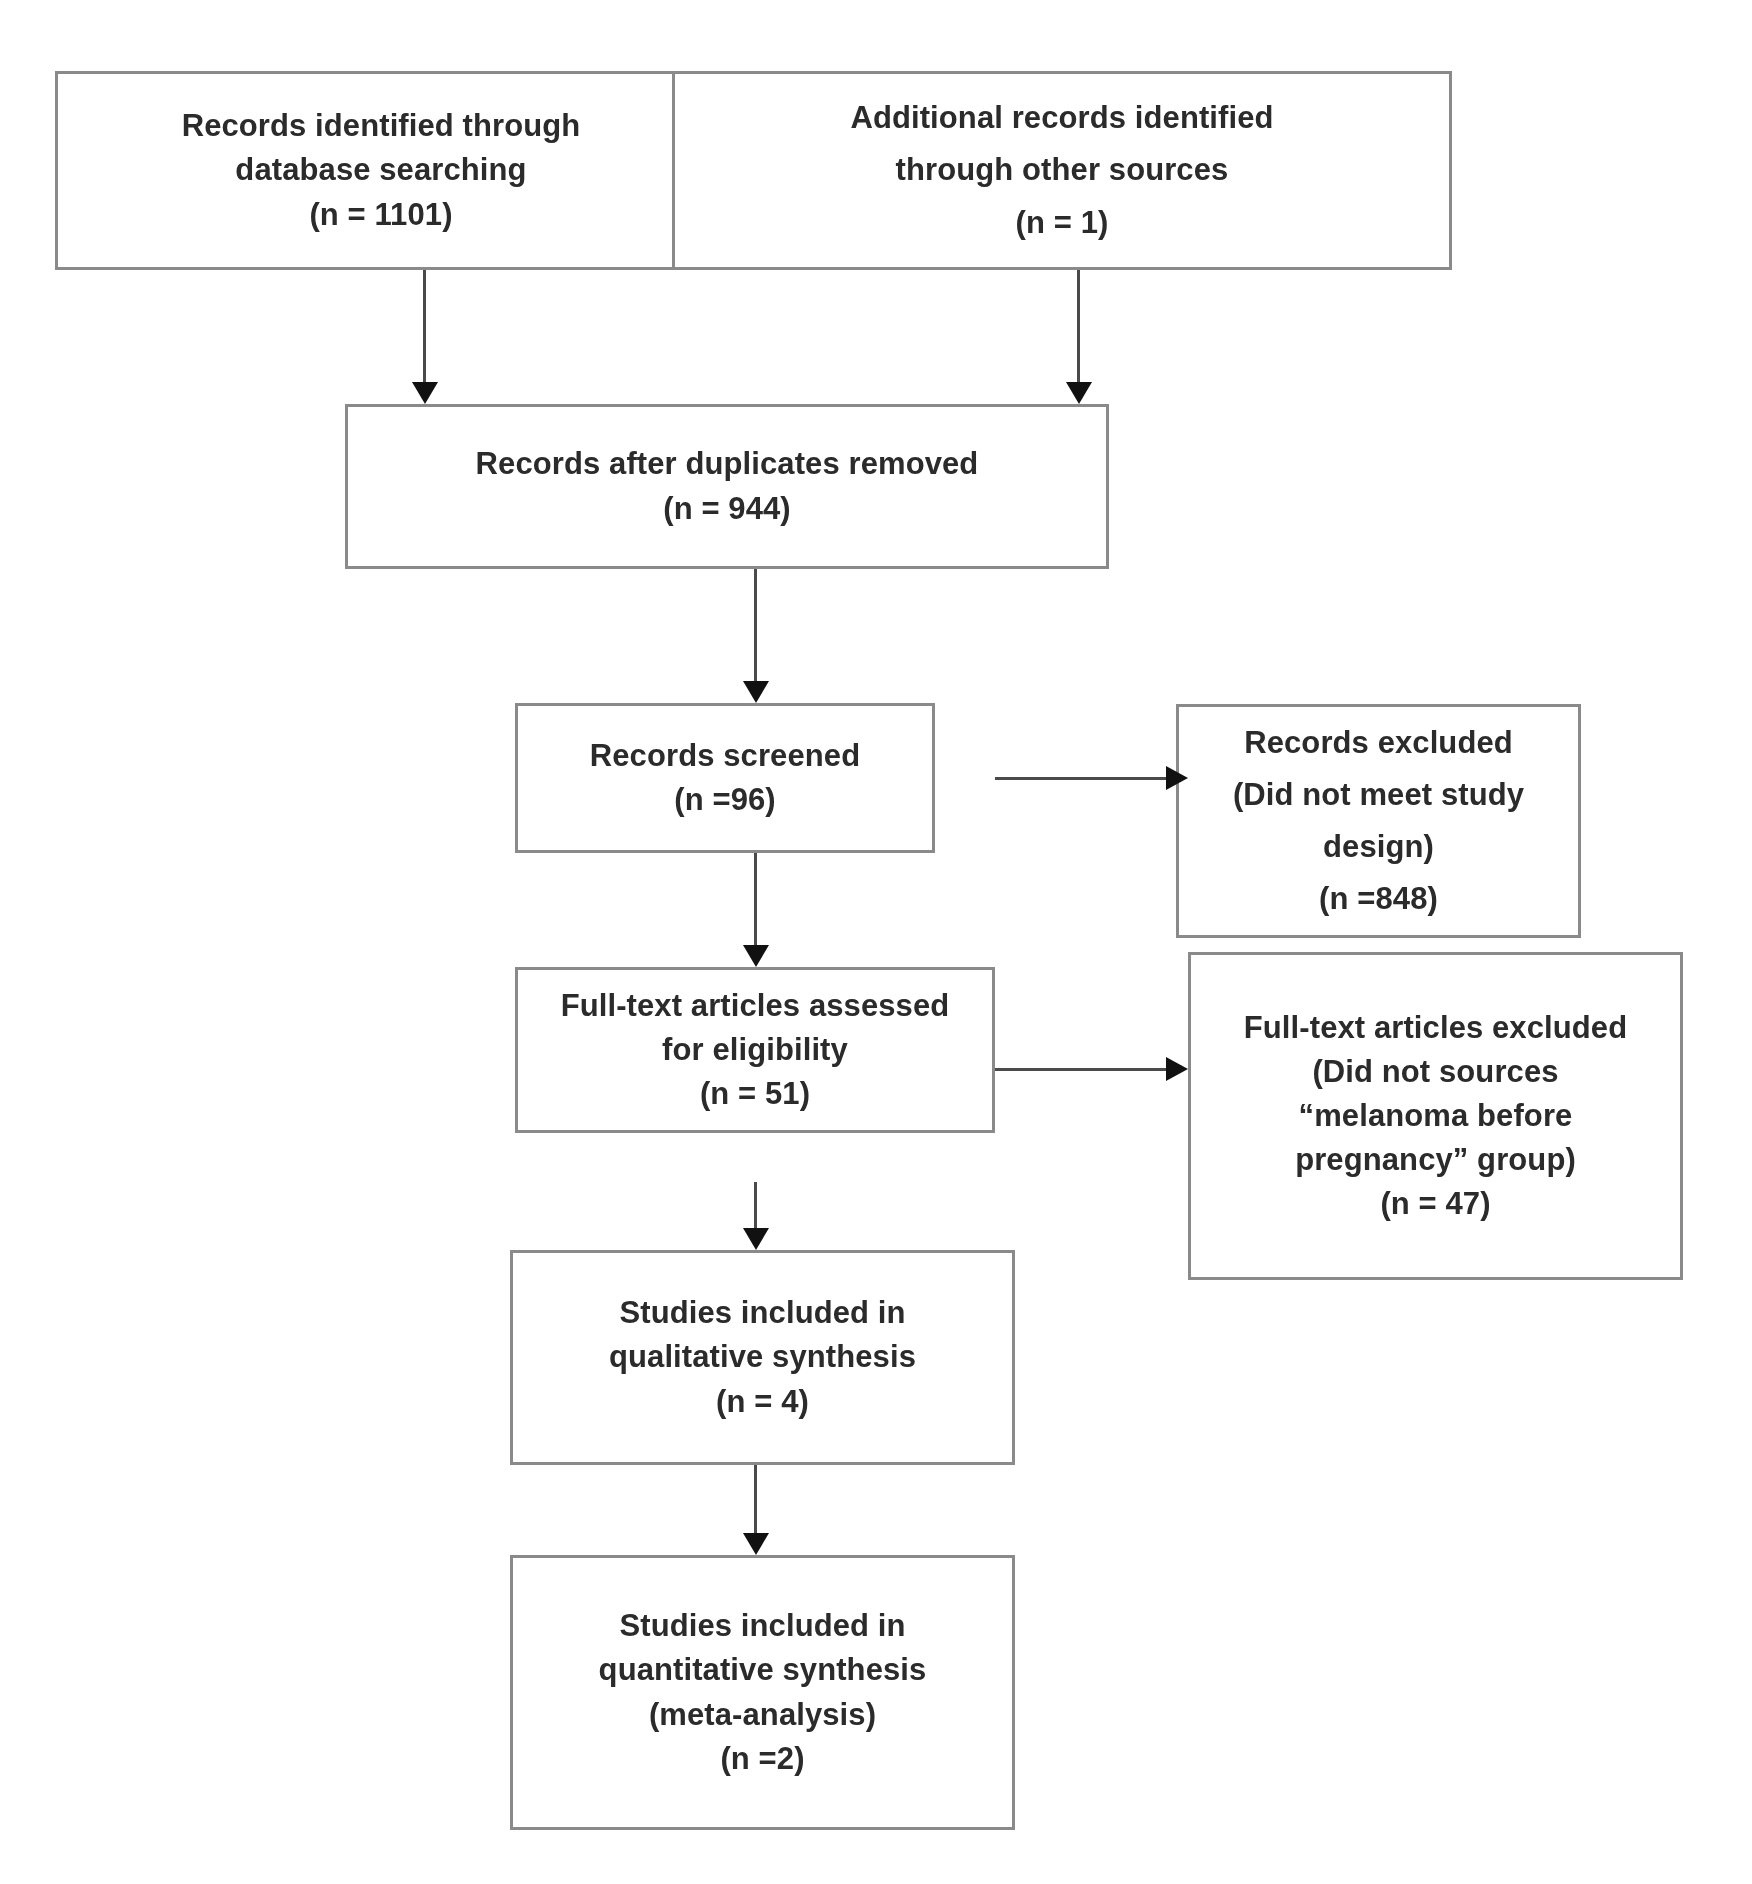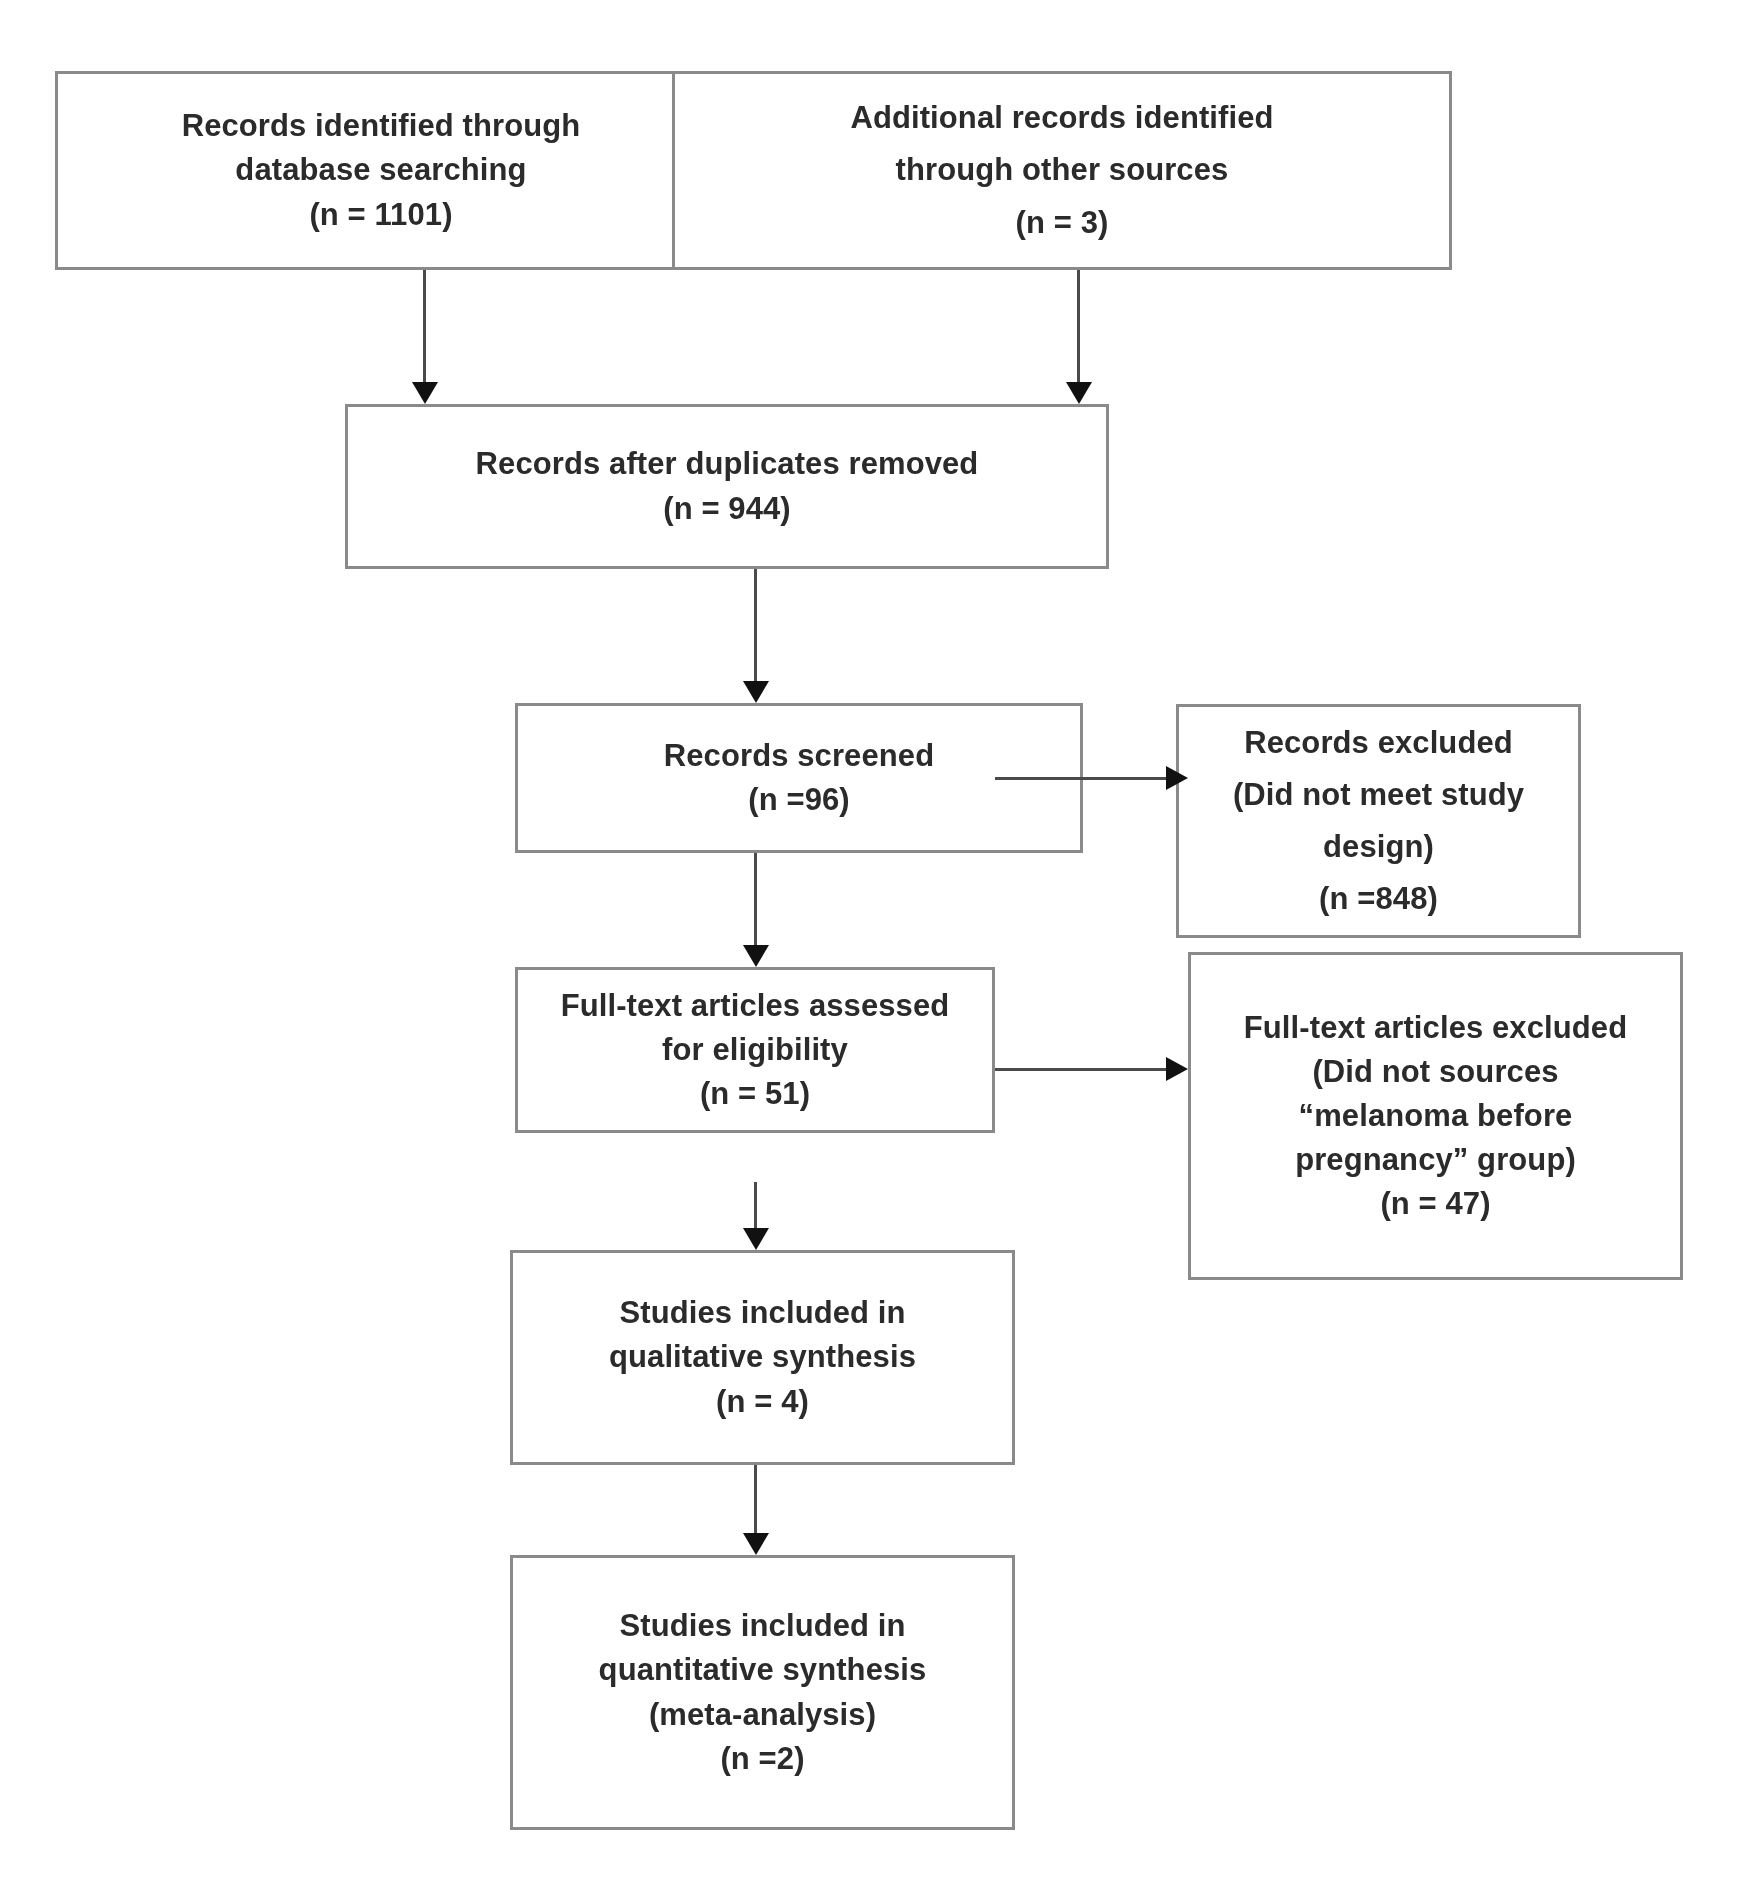--- a/index.html
+++ b/index.html
@@ -72,29 +72,29 @@
 
   <div class="node" style="left:55px; top:71px; width:652px; height:199px;">
     <span class="line">Records identified through</span>
     <span class="line">database searching</span>
     <span class="line">(n = 1101)</span>
   </div>
 
   <div class="node" style="left:672px; top:71px; width:780px; height:199px;gap:8px;">
     <span class="line">Additional records identified</span>
     <span class="line">through other sources</span>
-    <span class="line">(n = 3)</span>
+    <span class="line">(n = 1)</span>
   </div>
 
   <div class="node" style="left:345px; top:404px; width:764px; height:165px;">
     <span class="line">Records after duplicates removed</span>
     <span class="line">(n = 944)</span>
   </div>
 
-  <div class="node" style="left:515px; top:703px; width:568px; height:150px;">
+  <div class="node" style="left:515px; top:703px; width:420px; height:150px;">
     <span class="line">Records screened</span>
     <span class="line">(n =96)</span>
   </div>
 
   <div class="node" style="left:1176px; top:704px; width:405px; height:234px;gap:8px;">
     <span class="line">Records excluded</span>
     <span class="line">(Did not meet study</span>
     <span class="line">design)</span>
     <span class="line">(n =848)</span>
   </div>

